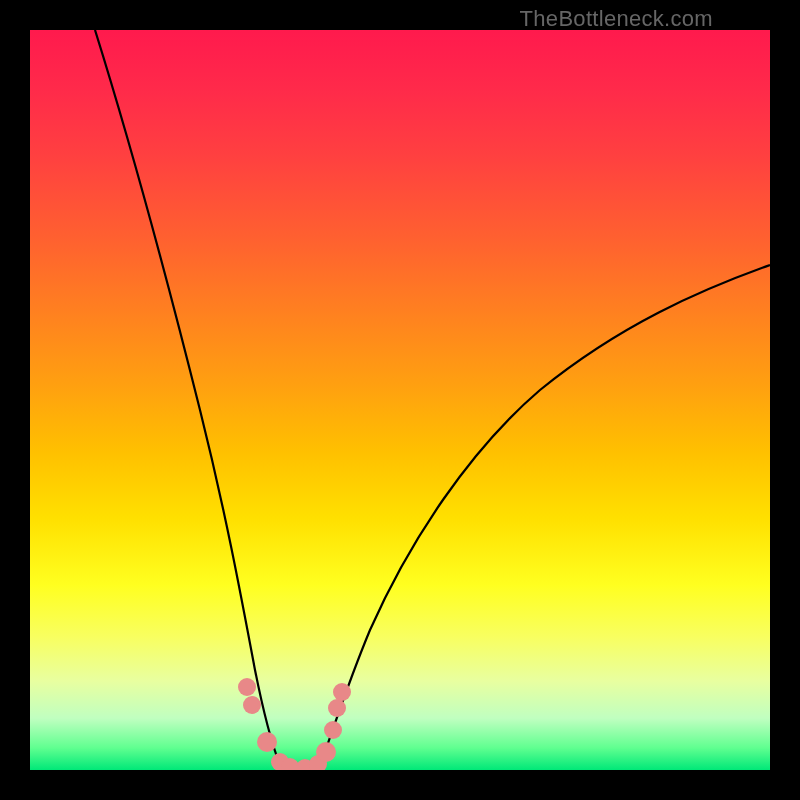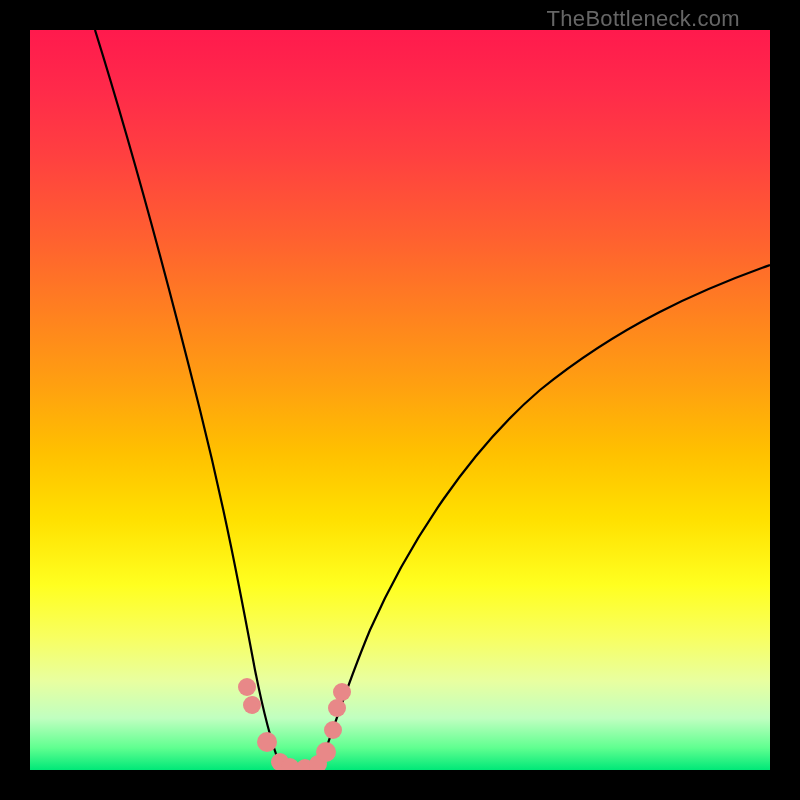--- a/index.html
+++ b/index.html
@@ -9,21 +9,20 @@
     height: 800px;
     background: #000;
     overflow: hidden;
     font-family: Arial, Helvetica, sans-serif;
   }
   .chart-container {
     position: relative;
     width: 743px;
     height: 800px;
     background: #000;
-    padding-left: 27px;
   }
   .plot-area {
     position: absolute;
     left: 30px;
     top: 30px;
     width: 740px;
     height: 740px;
     background: linear-gradient(to bottom,
       #ff1a4d 0%,
       #ff2a4a 8%,

